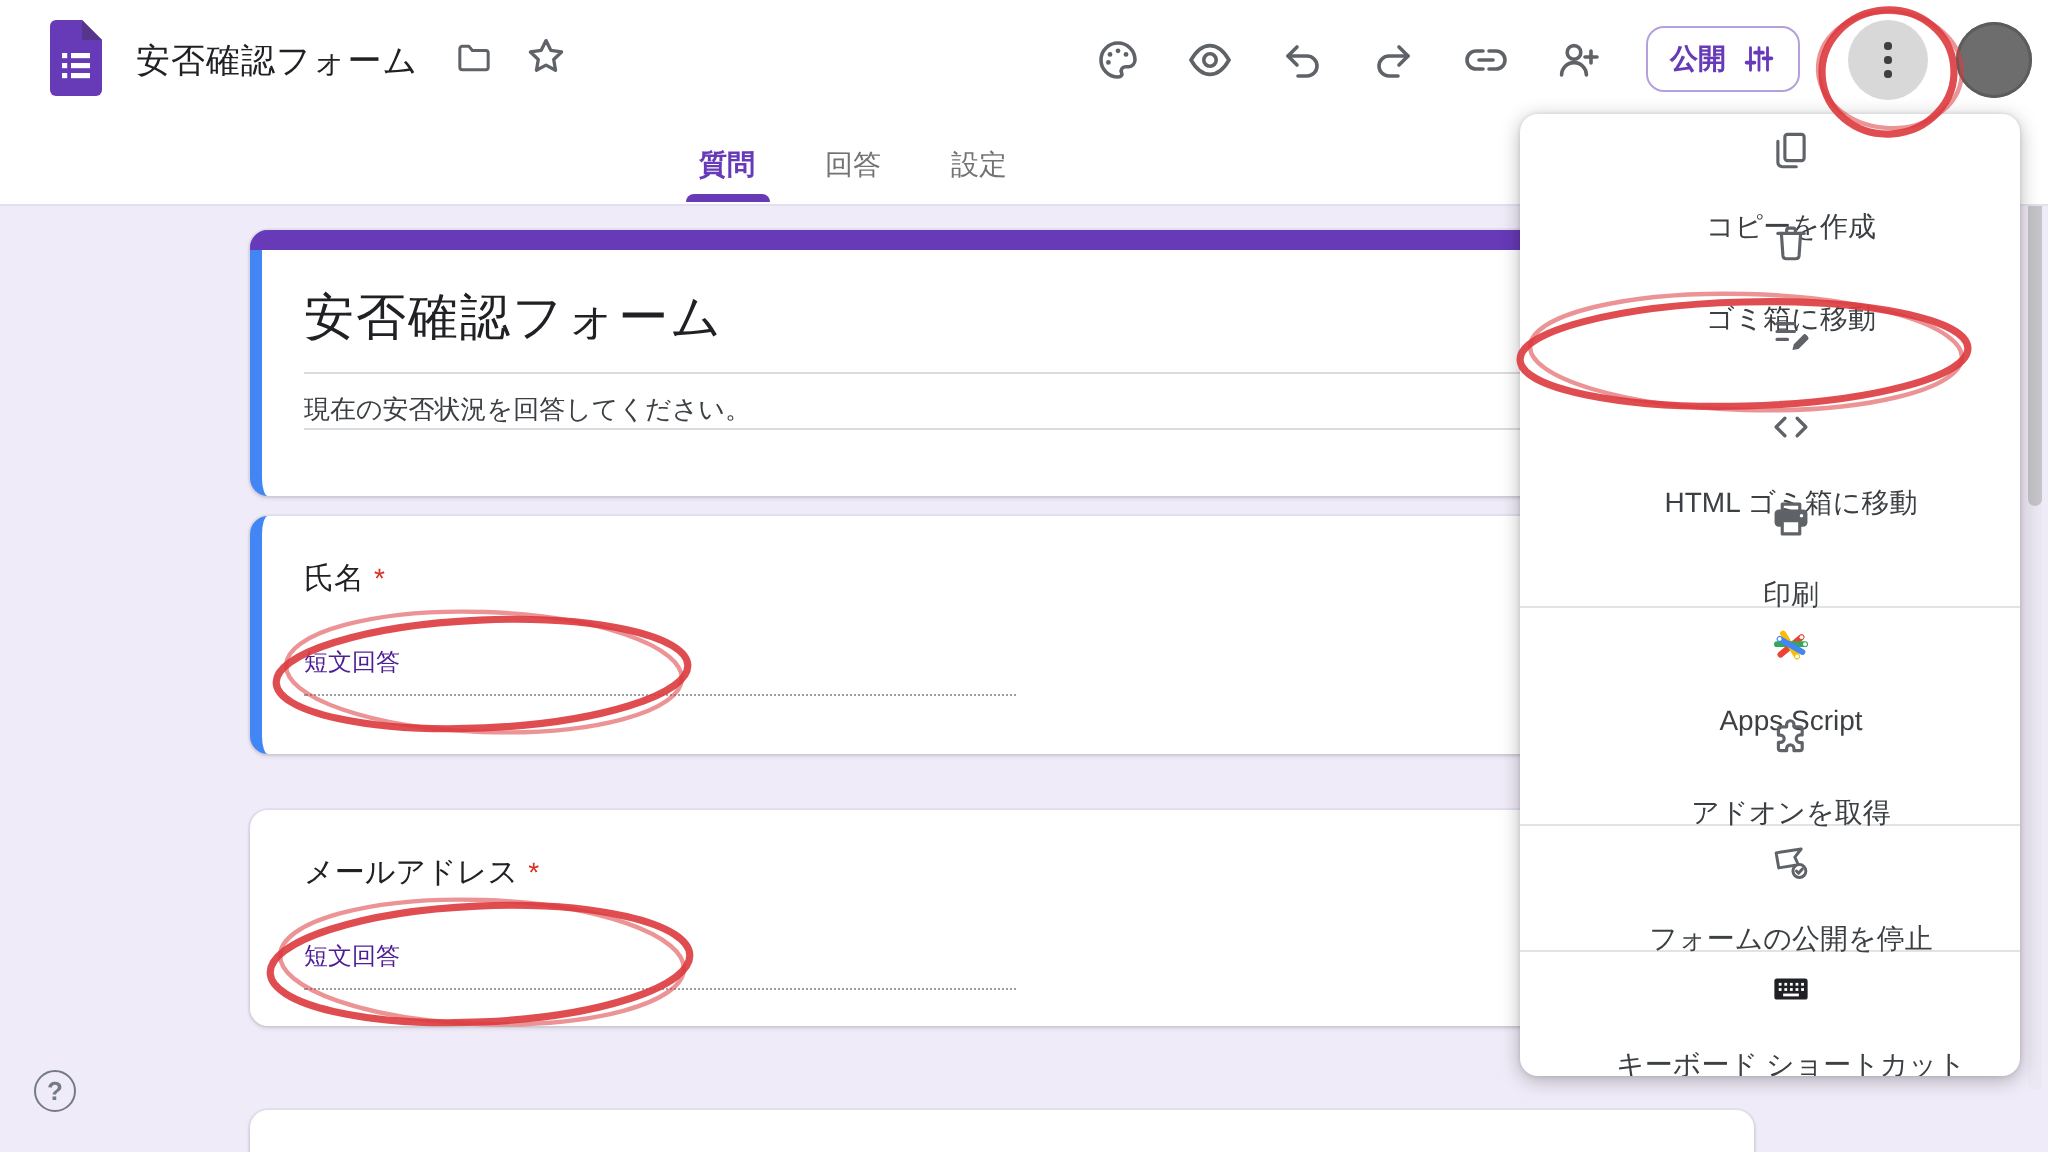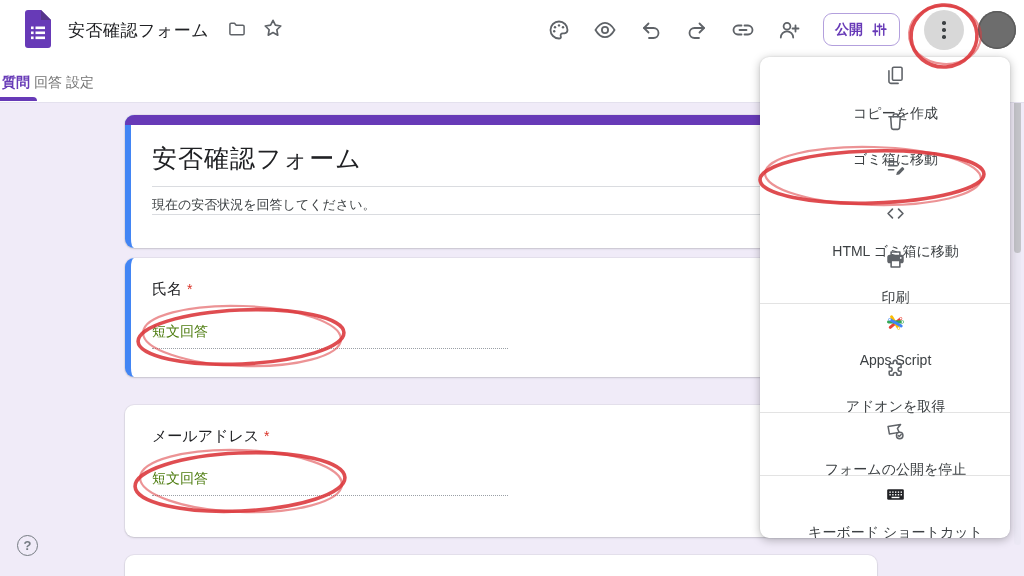--- a/index.html
+++ b/index.html
@@ -21,46 +21,46 @@
   .publish-btn { position:absolute; left:823px; top:13px; width:77px; height:33px; border:1px solid #b3a0dd;
     border-radius:9px; background:#fff; display:flex; align-items:center; justify-content:center; gap:8px;
     color:#673ab7; font-size:14px; font-weight:bold; cursor:pointer; }
   .publish-btn svg { width:17px; height:17px; }
   .more-btn { position:absolute; left:924px; top:10px; width:40px; height:40px; border-radius:50%;
     background:#d8d8d8; display:flex; flex-direction:column; align-items:center; justify-content:center; gap:3.5px; cursor:pointer; }
   .more-btn i { width:3.6px; height:3.6px; border-radius:50%; background:#3c4043; }
   .avatar { position:absolute; left:978px; top:11px; width:38px; height:38px; border-radius:50%; background:#6d6d6d; box-shadow:0 0 0 1.5px #5c5c5c inset; }
 
   
-  .tabs { position:absolute; left:0; top:74px; width:853px; display:flex; z-index:11; }
+  .tabs { position:absolute; left:0; top:74px; width:853px; display:flex; justify-content:center; gap:31px; z-index:11; }
   .tab { font-size:14px; color:#737373; cursor:pointer; position:relative; padding:0 2px; }
   .tab.active { color:#673ab7; font-weight:bold; }
   .tab.active::after { content:""; position:absolute; left:-5px; right:-5px; bottom:-9px; height:4px; background:#673ab7; border-radius:4px 4px 0 0; }
   .topbar-sep { position:absolute; left:0; top:102px; width:1024px; height:1px; background:#e4e1ee; }
 
   
   .content-bg { position:absolute; left:0; top:103px; width:1024px; height:473px; background:#f0ebf8; }
   .card { position:absolute; left:125px; width:752px; background:#fff; border-radius:9px;
     box-shadow:0 1px 2px rgba(60,64,67,.18), 0 0 0 1px rgba(60,64,67,.06); }
   .card.selected { border-left:6px solid #4285f4; }
   .header-card { top:115px; height:133px; }
   .theme-bar { position:absolute; left:-6px; right:0; top:0; height:10px; background:#673ab7; border-radius:9px 9px 0 0; }
   .header-card { border-left:6px solid #4285f4; }
   .fh-title { margin:27px 26px 0 21px; padding-bottom:11px; border-bottom:1px solid #dadce0;
     font-size:25px; color:#202124; letter-spacing:1px; }
   .fh-desc { margin:9px 26px 0 21px; padding-bottom:0; border-bottom:1px solid #dadce0;
     font-size:13px; color:#3c4043; }
 
   .q-card1 { top:258px; height:119px; }
-  .q-card2 { top:405px; height:132px; }
+  .q-card2 { top:405px; height:108px; }
   .q-card3 { top:555px; height:45px; }
   .q-label { margin:22px 26px 0 21px; font-size:15px; color:#202124; }
   .q-card2 .q-label { margin-left:27px; }
   .req { color:#d93025; font-size:14px; margin-left:5px; }
-  .q-placeholder { margin:24px 0 0 21px; width:356px; font-size:14px; color:#4d7c0f;
+  .q-placeholder { margin:24px 0 0 21px; width:356px; font-size:12px; color:#4c1d95;
     padding-bottom:7px; border-bottom:1px dotted #9aa0a6; }
   .q-card2 .q-placeholder { margin-left:27px; }
 
   .help-btn { position:absolute; left:17px; top:535px; width:21px; height:21px; border:1.7px solid #757b82;
     border-radius:50%; color:#757b82; font-size:13px; font-weight:bold; display:flex; align-items:center;
     justify-content:center; cursor:pointer; }
 
   
   .menu { position:absolute; left:760px; top:57px; width:250px; background:#fff; border-radius:9px;
     box-shadow:0 2px 10px rgba(0,0,0,.28), 0 0 2px rgba(0,0,0,.12); z-index:30; overflow:hidden; }

